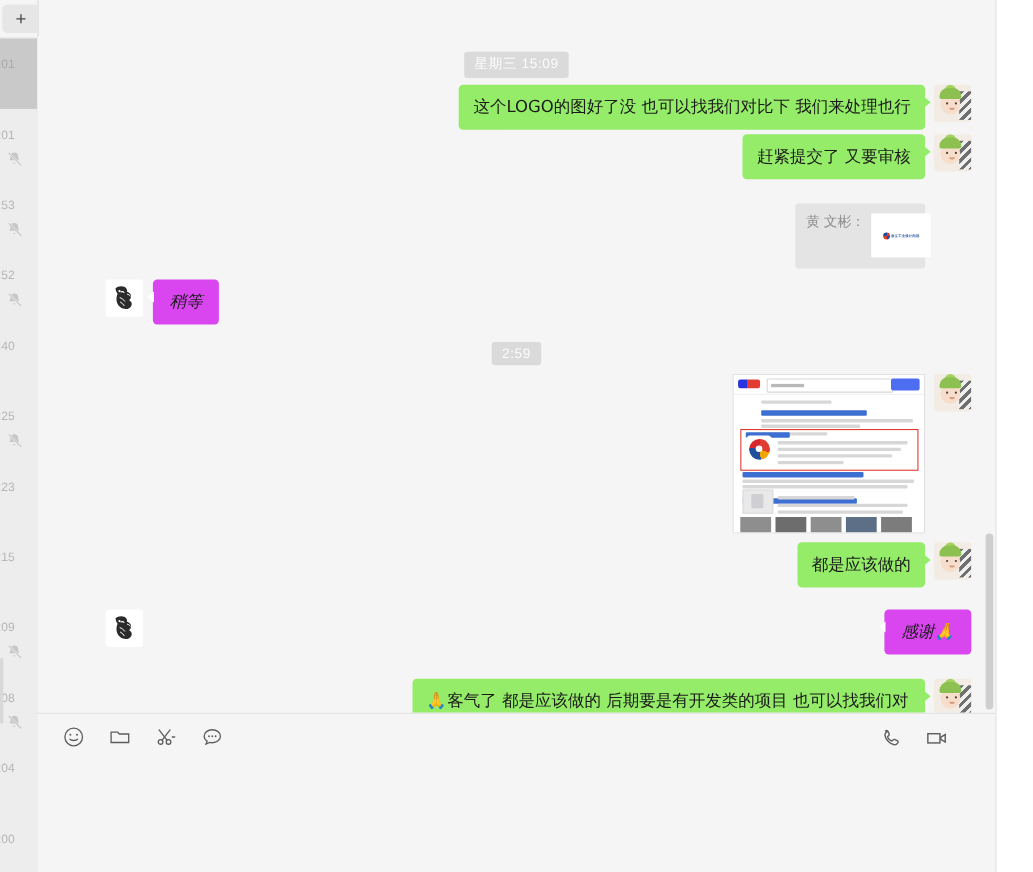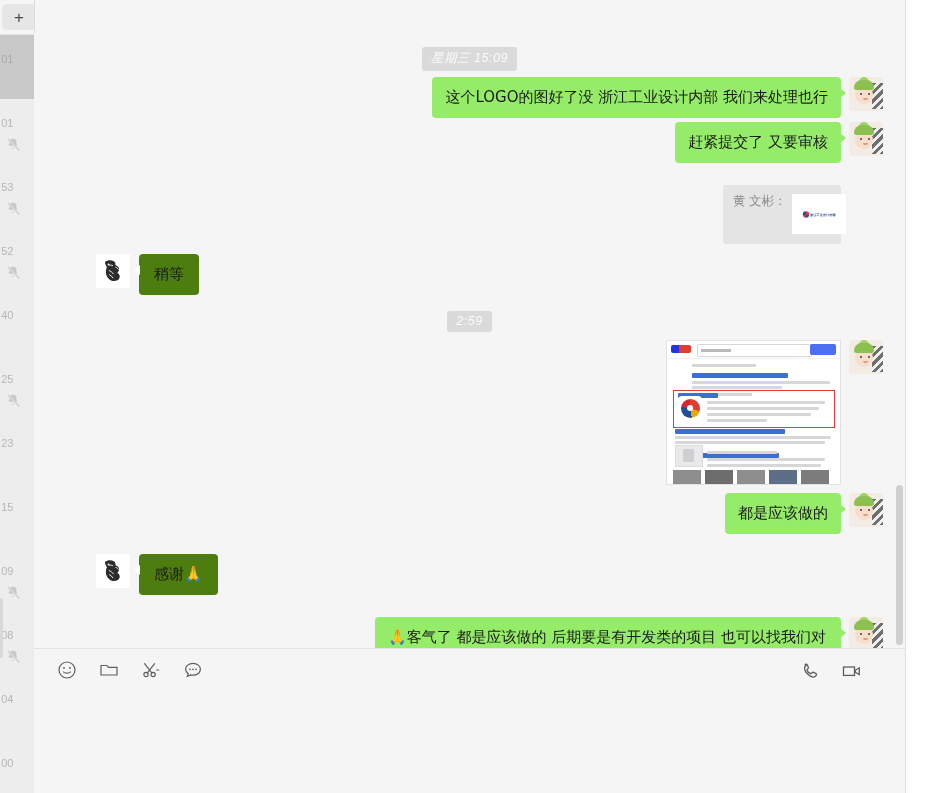--- a/index.html
+++ b/index.html
@@ -65,21 +65,21 @@
     background:#fff;border-left:1px solid #e0e0e0;
   }
 
   
   .msgs{
     position:absolute;left:34px;top:33px;width:871px;height:615px;
     background:#f5f5f5;overflow:hidden;
     box-sizing:border-box;
   }
   .divider{
-    text-align:center;margin:14px 0 6px;font-style:italic;
+    text-align:center;margin:14px 0 6px;
   }
   .divider span{
     display:inline-block;background:#dadada;color:#fbfbfb;
     font-size:12.5px;padding:3px 9px 4px;border-radius:3px;
     letter-spacing:.5px;
   }
 
   .row{display:flex;padding:0 22px;margin-bottom:6px;align-items:flex-start;}
   .row.out{justify-content:flex-end;}
   .row.in{justify-content:flex-start;}
@@ -107,21 +107,21 @@
   .av-ink svg{display:block;}
 
   .bubble{
     position:relative;max-width:455px;
     padding:9px 13px 10px;border-radius:4px;
     font-size:15px;line-height:22px;color:#191919;
     word-break:break-word;
     font-family:"DejaVu Sans","Liberation Sans",sans-serif;
   }
   .bubble.green{background:#95ec69;}
-  .bubble.white{background:#4d7c0f;}
+  .bubble.white{background:#d946ef;font-style:italic;}
   .bubble.green:after{
     content:"";position:absolute;right:-5px;top:11px;
     border-top:5px solid transparent;border-bottom:5px solid transparent;
     border-left:6px solid #95ec69;
   }
   .bubble.white:after{
     content:"";position:absolute;left:-5px;top:11px;
     border-top:5px solid transparent;border-bottom:5px solid transparent;
     border-right:6px solid #ffffff;
   }
@@ -302,21 +302,21 @@
   </div>
 
 
   <div class="msgs">
 
     <div class="divider">
       <span>星期三 15:09</span>
     </div>
 
     <div class="row out" style="margin-bottom:4px;">
-      <div class="bubble green">这个LOGO的图好了没 浙江工业设计内部 我们来处理也行</div>
+      <div class="bubble green">这个LOGO的图好了没 也可以找我们对比下 我们来处理也行</div>
       <div class="avatar out av-baby">
         <div class="stripe"></div>
           <div class="face"></div>
         <div class="hat2"></div>
           <div class="hat"></div>
         <div class="eye l"></div>
           <div class="eye r"></div>
           <div class="mouth"></div>
       </div>
     </div>
@@ -420,21 +420,21 @@
         <div class="stripe"></div>
           <div class="face"></div>
         <div class="hat2"></div>
           <div class="hat"></div>
         <div class="eye l"></div>
           <div class="eye r"></div>
           <div class="mouth"></div>
       </div>
     </div>
 
-    <div class="row in" style="margin-bottom:22px;padding-left:62px;">
+    <div class="row in" style="margin-bottom:22px;padding-left:62px;justify-content:space-between;">
       <div class="avatar in av-ink">
         <svg width="34" height="34" viewBox="0 0 34 34">
           <rect width="34" height="34" fill="#ffffff"></rect>
           <path d="M9 8c2-2 6-2.5 8.5-1 1.6 1 2.2 2.6 2 4.2 1.6.4 2.9 1.4 3.4 2.9.6 1.8-.2 3.6-1.6 4.8 1.2.5 2.1 1.5 2.4 2.8.4 1.8-.6 3.6-2.3 4.5-2.4 1.3-5.6.9-7.9-.8-2.6-2-3.9-5.3-3.6-8.5.1-1.4.5-2.7 1-3.9-1-1.3-1.8-3.1-1.9-5z" fill="#2b2b2b"></path>
           <path d="M13.5 11.5c1.2-.6 2.6-.4 3.5.5" stroke="#fff" stroke-width="1" fill="none"></path>
           <path d="M12.8 16.5c1.8.6 3.6 1.9 4.8 3.6" stroke="#fff" stroke-width=".9" fill="none"></path>
           <path d="M13.2 20.5c1.6.8 3 2.1 3.9 3.7" stroke="#fff" stroke-width=".9" fill="none"></path>
           <path d="M19.5 13.4c1.4.2 2.5 1 3 2.1" stroke="#fff" stroke-width=".9" fill="none"></path>
           <circle cx="12.6" cy="10.6" r="1" fill="#ffffff"></circle>
         </svg>

